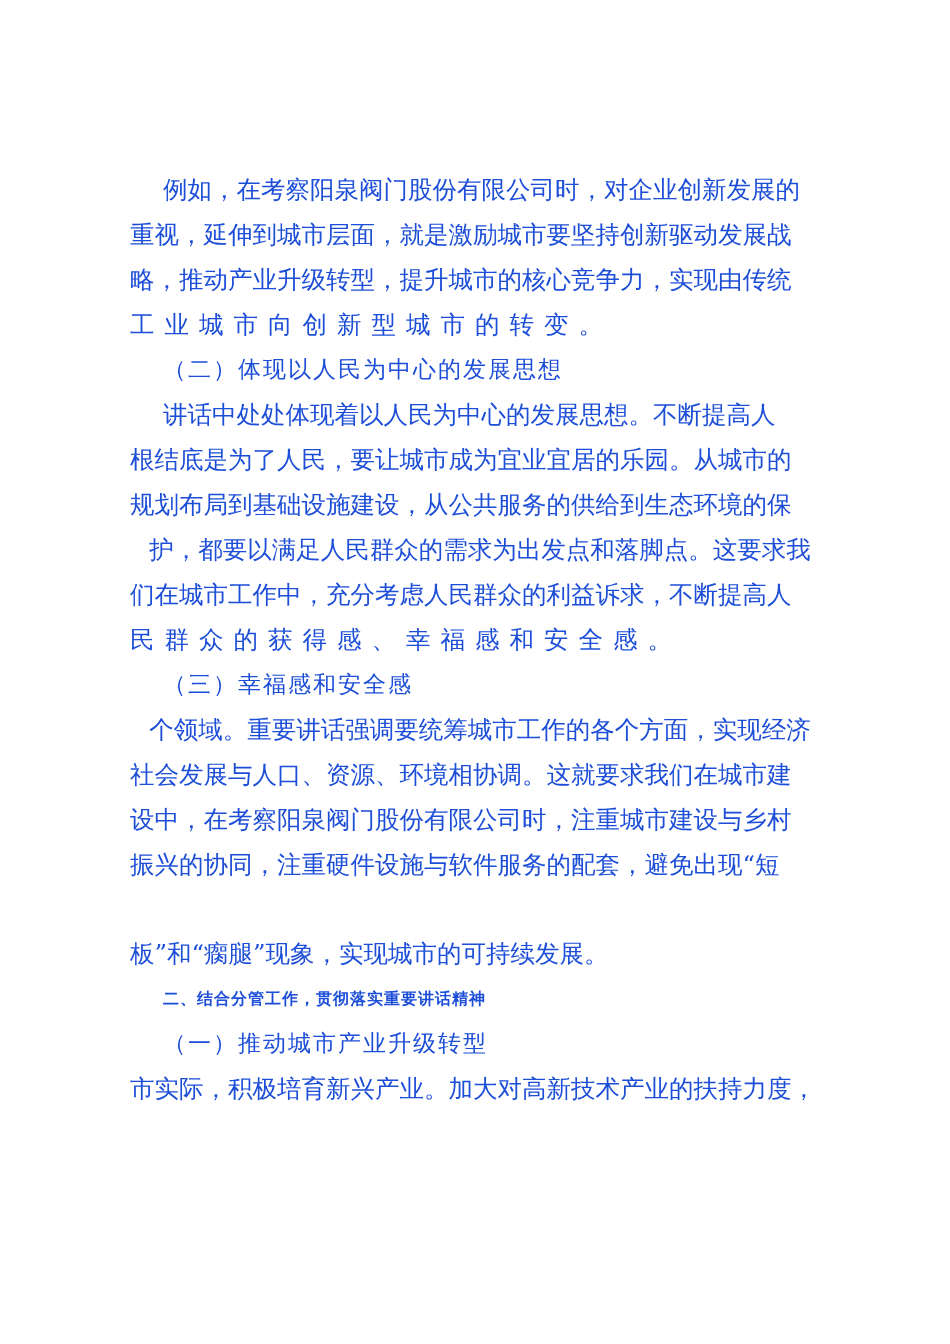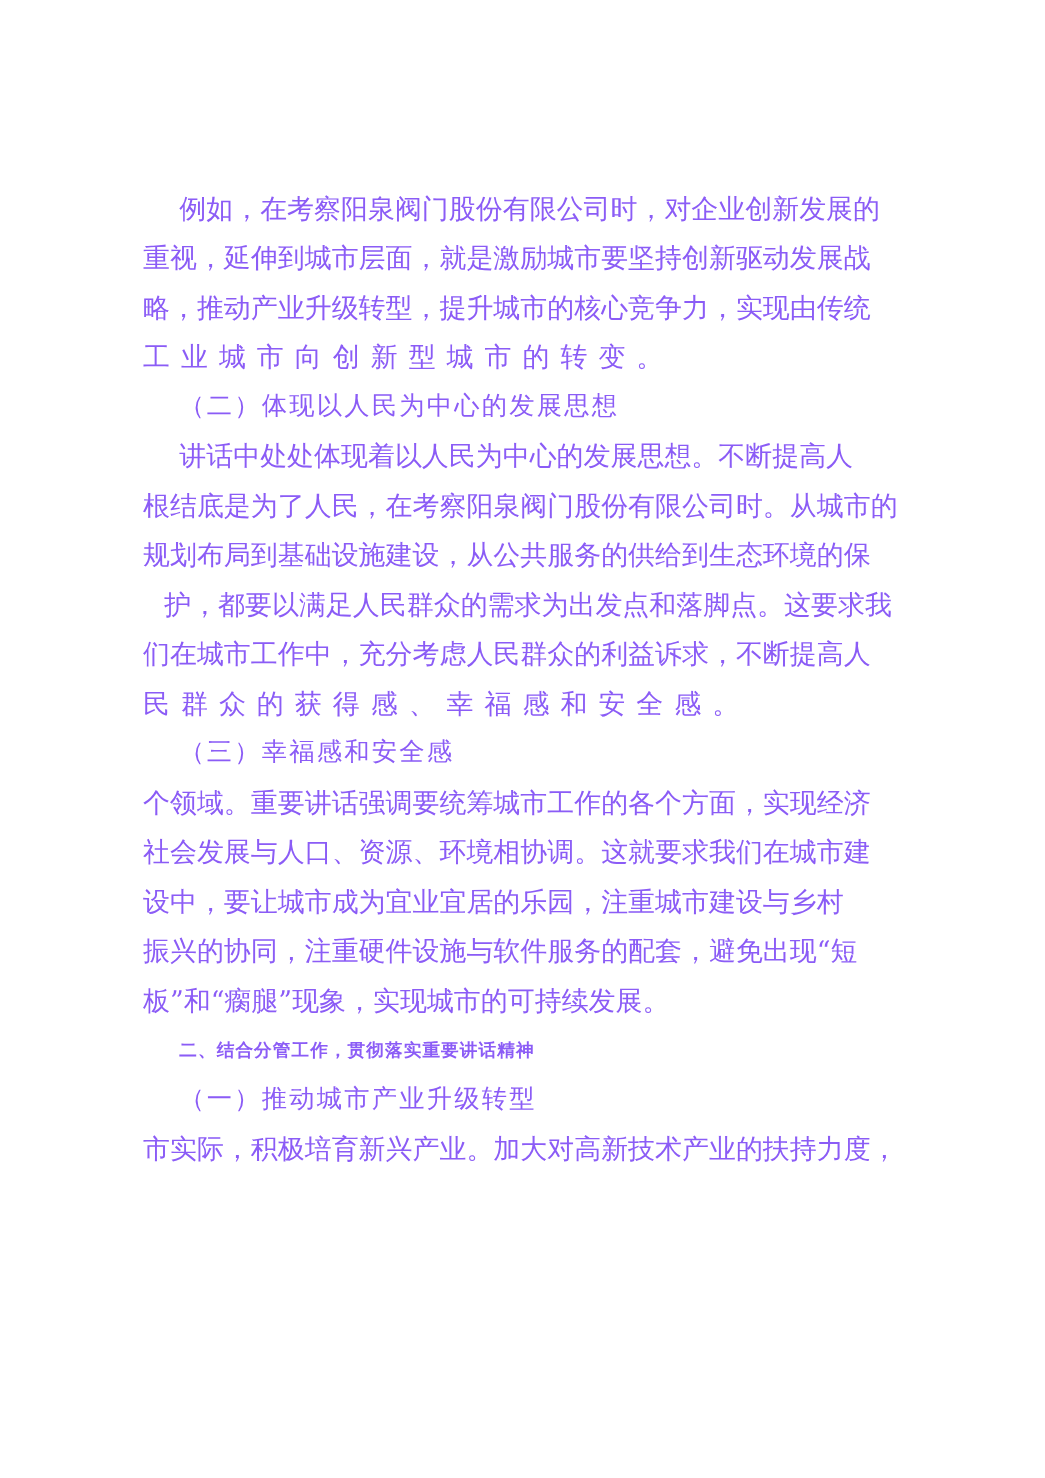--- a/index.html
+++ b/index.html
@@ -3,21 +3,21 @@
 <meta charset="utf-8">
 <style>
   html, body { margin: 0; padding: 0; background: #ffffff; }
   body { width: 950px; height: 1344px; position: relative; overflow: hidden; }
   .page { position: absolute; left: 130px; top: 167px; width: 700px; }
   .line {
     font-family: "DejaVu Serif", "Liberation Serif", serif;
     font-size: 24.5px;
     line-height: 45px;
     height: 45px;
-    color: #8b5cf6;
+    color: #1d4ed8;
     white-space: nowrap;
     letter-spacing: 10px;
     margin: 0;
   }
   .indent { padding-left: 33px; }
   .sub { padding-left: 33px; letter-spacing: 2px; font-size: 23px; }
   .h2 { padding-left: 33px; font-family: "DejaVu Sans", "Liberation Sans", sans-serif; font-weight: bold; letter-spacing: 1px; font-size: 16px; }
 </style>
 </head>
 <body>
@@ -25,32 +25,32 @@
 <div class="page">
 
   <p class="line indent" style="letter-spacing: 0px;">例如，在考察阳泉阀门股份有限公司时，对企业创新发展的</p>
   <p class="line" style="letter-spacing: 0px;">重视，延伸到城市层面，就是激励城市要坚持创新驱动发展战</p>
   <p class="line" style="letter-spacing: 0px;">略，推动产业升级转型，提升城市的核心竞争力，实现由传统</p>
   <p class="line">工业城市向创新型城市的转变。</p>
 
   <p class="line sub">（二）体现以人民为中心的发展思想</p>
 
   <p class="line indent" style="letter-spacing: 0px;">讲话中处处体现着以人民为中心的发展思想。不断提高人</p>
-  <p class="line" style="letter-spacing: 0px;">根结底是为了人民，在考察阳泉阀门股份有限公司时。从城市的</p>
+  <p class="line" style="letter-spacing: 0px;">根结底是为了人民，要让城市成为宜业宜居的乐园。从城市的</p>
   <p class="line" style="letter-spacing: 0px;">规划布局到基础设施建设，从公共服务的供给到生态环境的保</p>
   <p class="line" style="letter-spacing: 0px; text-align: center;">护，都要以满足人民群众的需求为出发点和落脚点。这要求我</p>
   <p class="line" style="letter-spacing: 0px;">们在城市工作中，充分考虑人民群众的利益诉求，不断提高人</p>
   <p class="line">民群众的获得感、幸福感和安全感。</p>
 
   <p class="line sub">（三）幸福感和安全感</p>
 
-  <p class="line" style="letter-spacing: 0px;">个领域。重要讲话强调要统筹城市工作的各个方面，实现经济</p>
+  <p class="line" style="letter-spacing: 0px; text-align: center;">个领域。重要讲话强调要统筹城市工作的各个方面，实现经济</p>
   <p class="line" style="letter-spacing: 0px;">社会发展与人口、资源、环境相协调。这就要求我们在城市建</p>
-  <p class="line" style="letter-spacing: 0px;">设中，要让城市成为宜业宜居的乐园，注重城市建设与乡村</p>
+  <p class="line" style="letter-spacing: 0px;">设中，在考察阳泉阀门股份有限公司时，注重城市建设与乡村</p>
   <p class="line" style="letter-spacing: 0px;">振兴的协同，注重硬件设施与软件服务的配套，避免出现“短</p>
-  <p class="line" style="letter-spacing: 0px;">板”和“瘸腿”现象，实现城市的可持续发展。</p>
+  <p class="line" style="letter-spacing: 0px; margin-top: 44px;">板”和“瘸腿”现象，实现城市的可持续发展。</p>
 
   <p class="line h2">二、结合分管工作，贯彻落实重要讲话精神</p>
 
   <p class="line sub">（一）推动城市产业升级转型</p>
 
   <p class="line" style="letter-spacing: 0px;">市实际，积极培育新兴产业。加大对高新技术产业的扶持力度，</p>
 </div>
 
 </body></html>

